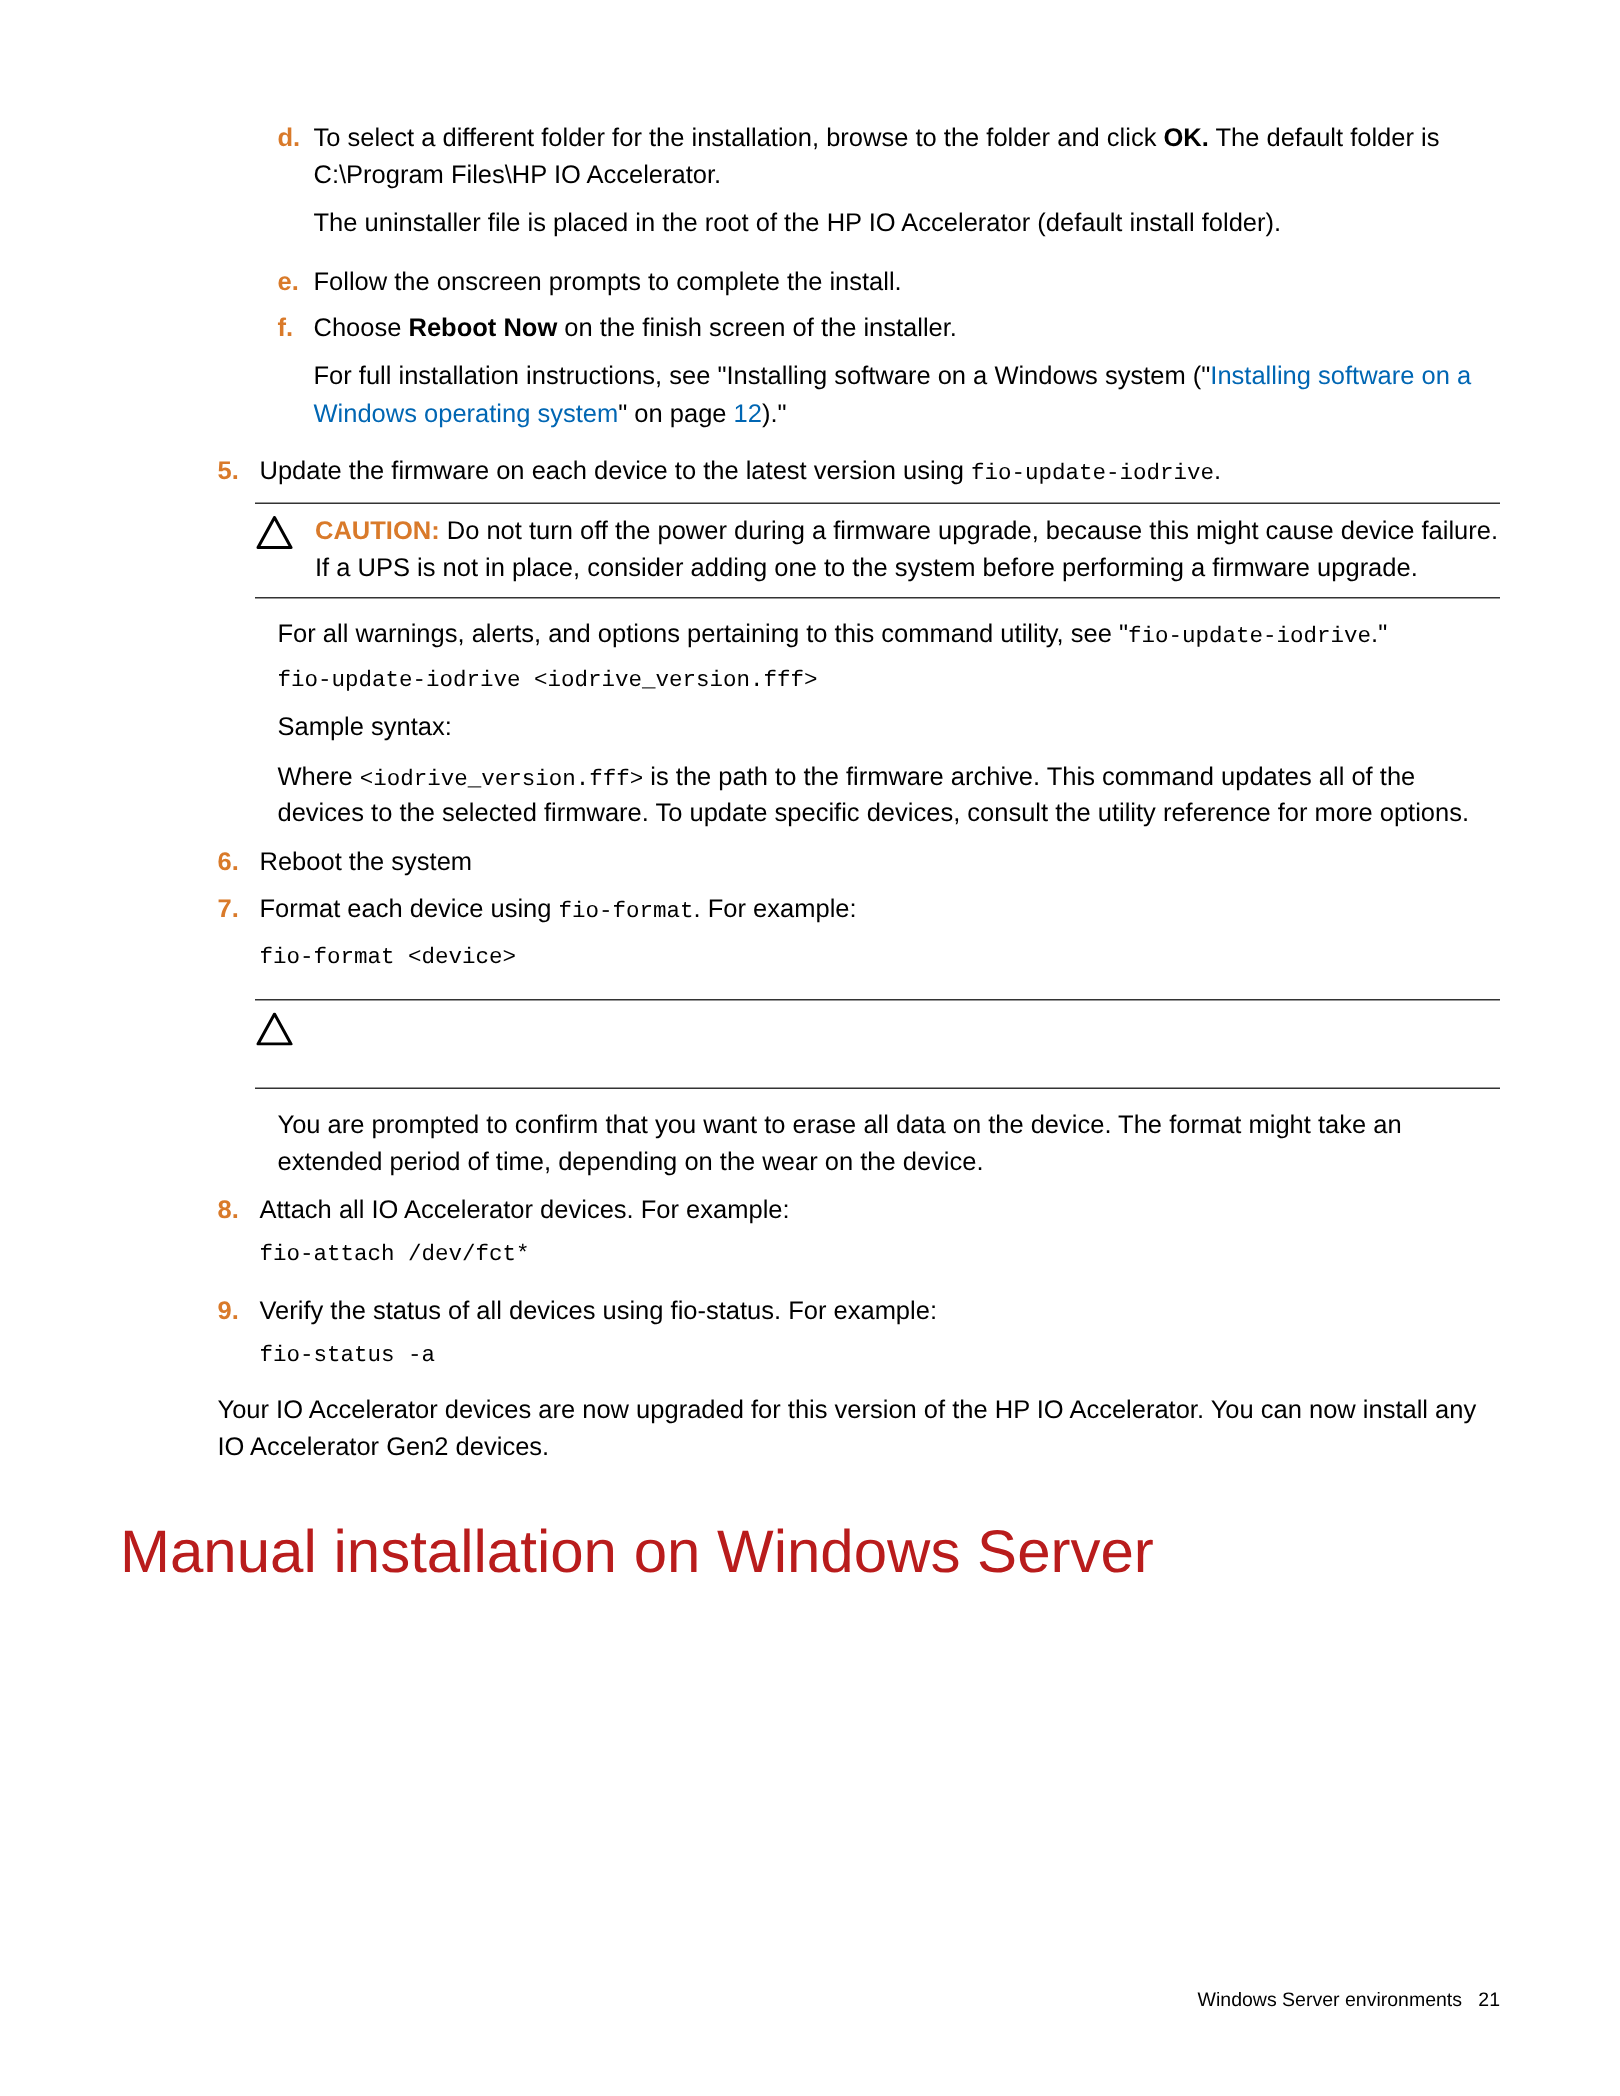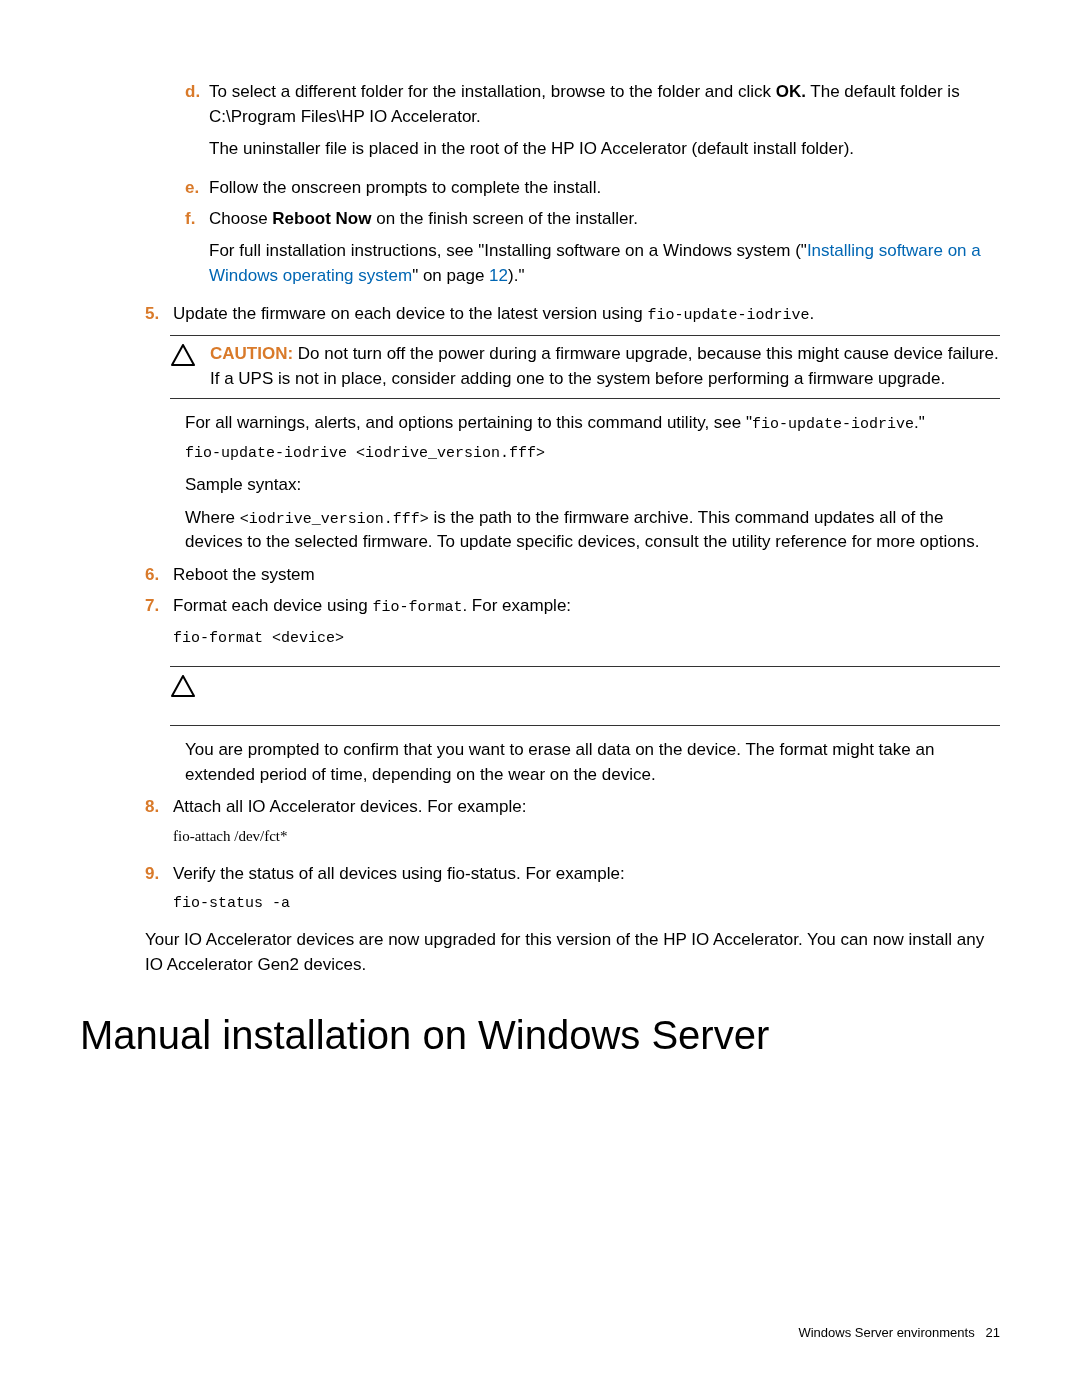--- a/index.html
+++ b/index.html
@@ -79,21 +79,21 @@
   .tri {
     width: 26px;
     height: 22px;
     margin-right: 14px;
     margin-top: 2px;
     flex: 0 0 auto;
   }
   h1.section-title {
     font-family: "Arial", "Helvetica", sans-serif;
     font-weight: 300;
-    color: #000000;
+    color: #b91c1c;
     font-size: 40px;
     margin: 28px 0 14px 0;
   }
   .para {
     margin-bottom: 8px;
   }
   .footer {
     position: absolute;
     bottom: 54px;
     right: 80px;
@@ -178,21 +178,21 @@
     </div>
   </div>
   <div class="caution-bottom-rule"></div>
 
   <div class="indent-body para">You are prompted to confirm that you want to erase all data on the device. The format might take an extended period of time, depending on the wear on the device.</div>
 
   <div class="row" style="margin-left:65px;">
     <div class="marker-col"><span class="list-marker">8.</span></div>
     <div class="text-col">
       <span>Attach all IO Accelerator devices. For example:</span>
-      <div class="mono para" style="margin-top:6px;font-family:Liberation Serif, serif;">fio-attach /dev/fct*</div>
+      <div class="mono para" style="margin-top:6px;">fio-attach /dev/fct*</div>
     </div>
   </div>
 
   <div class="row" style="margin-left:65px;">
     <div class="marker-col"><span class="list-marker">9.</span></div>
     <div class="text-col">
       <span>Verify the status of all devices using fio-status. For example:</span>
       <div class="mono para" style="margin-top:6px;">fio-status -a</div>
     </div>
   </div>

